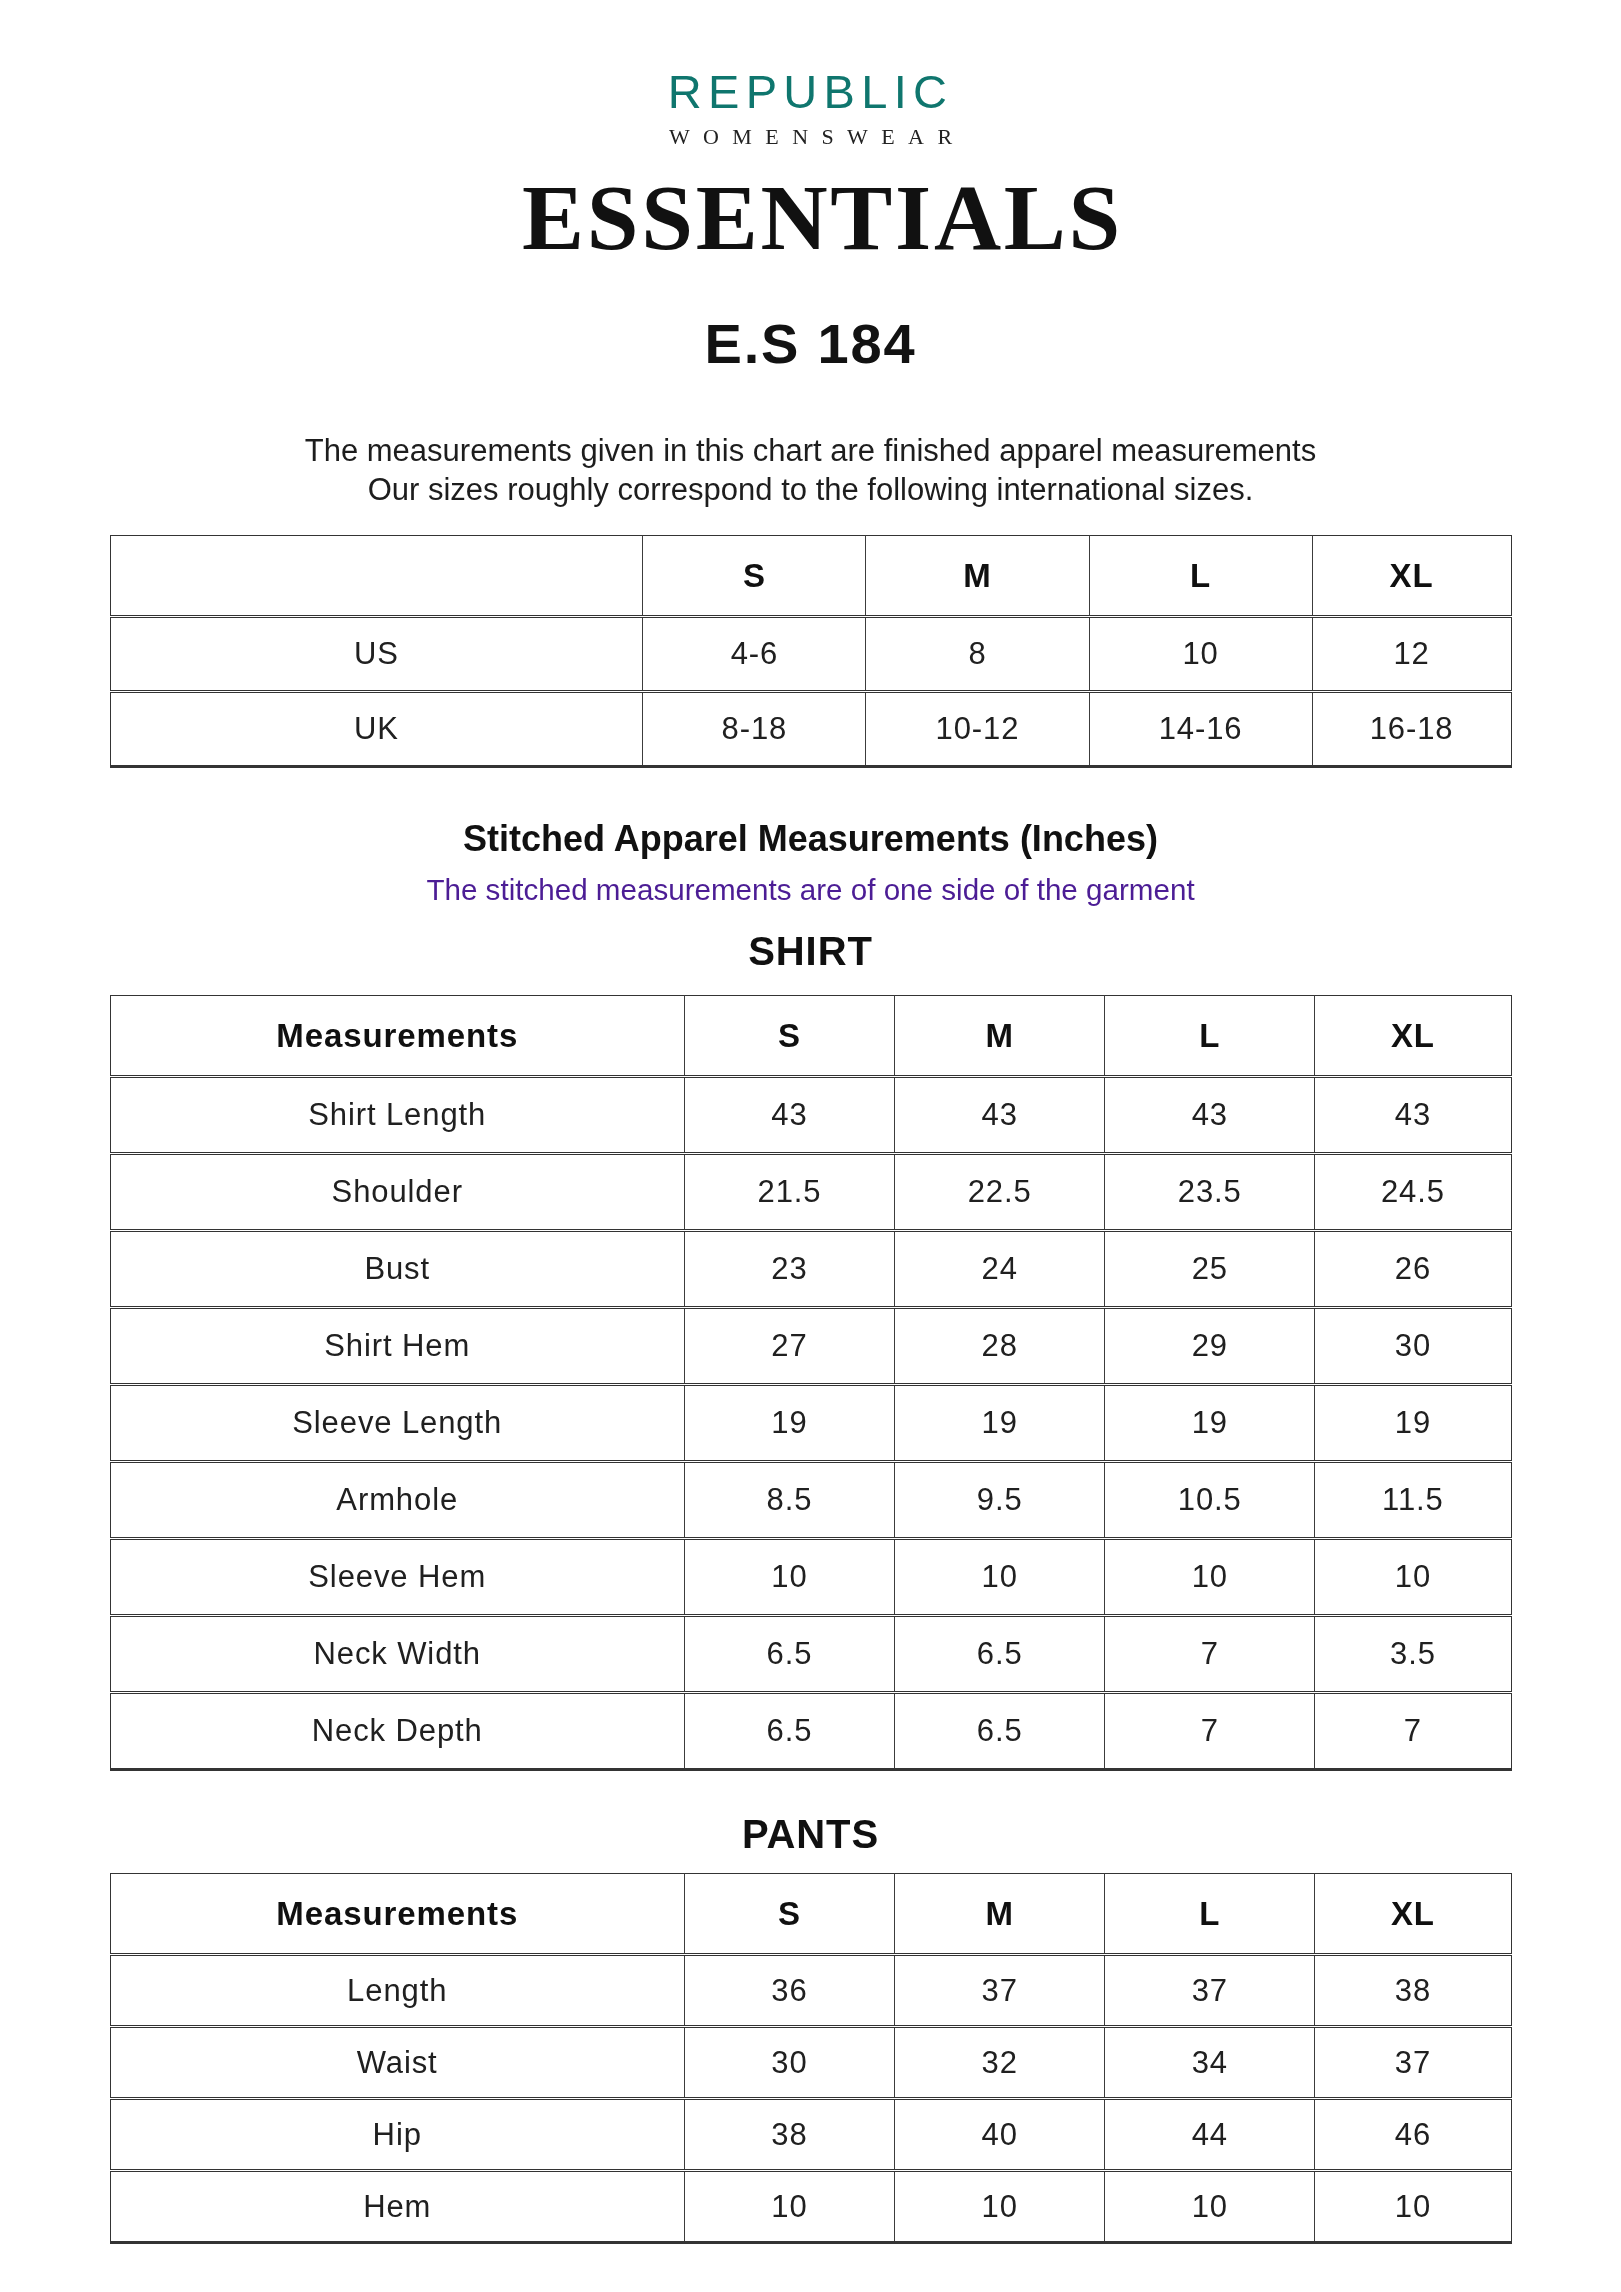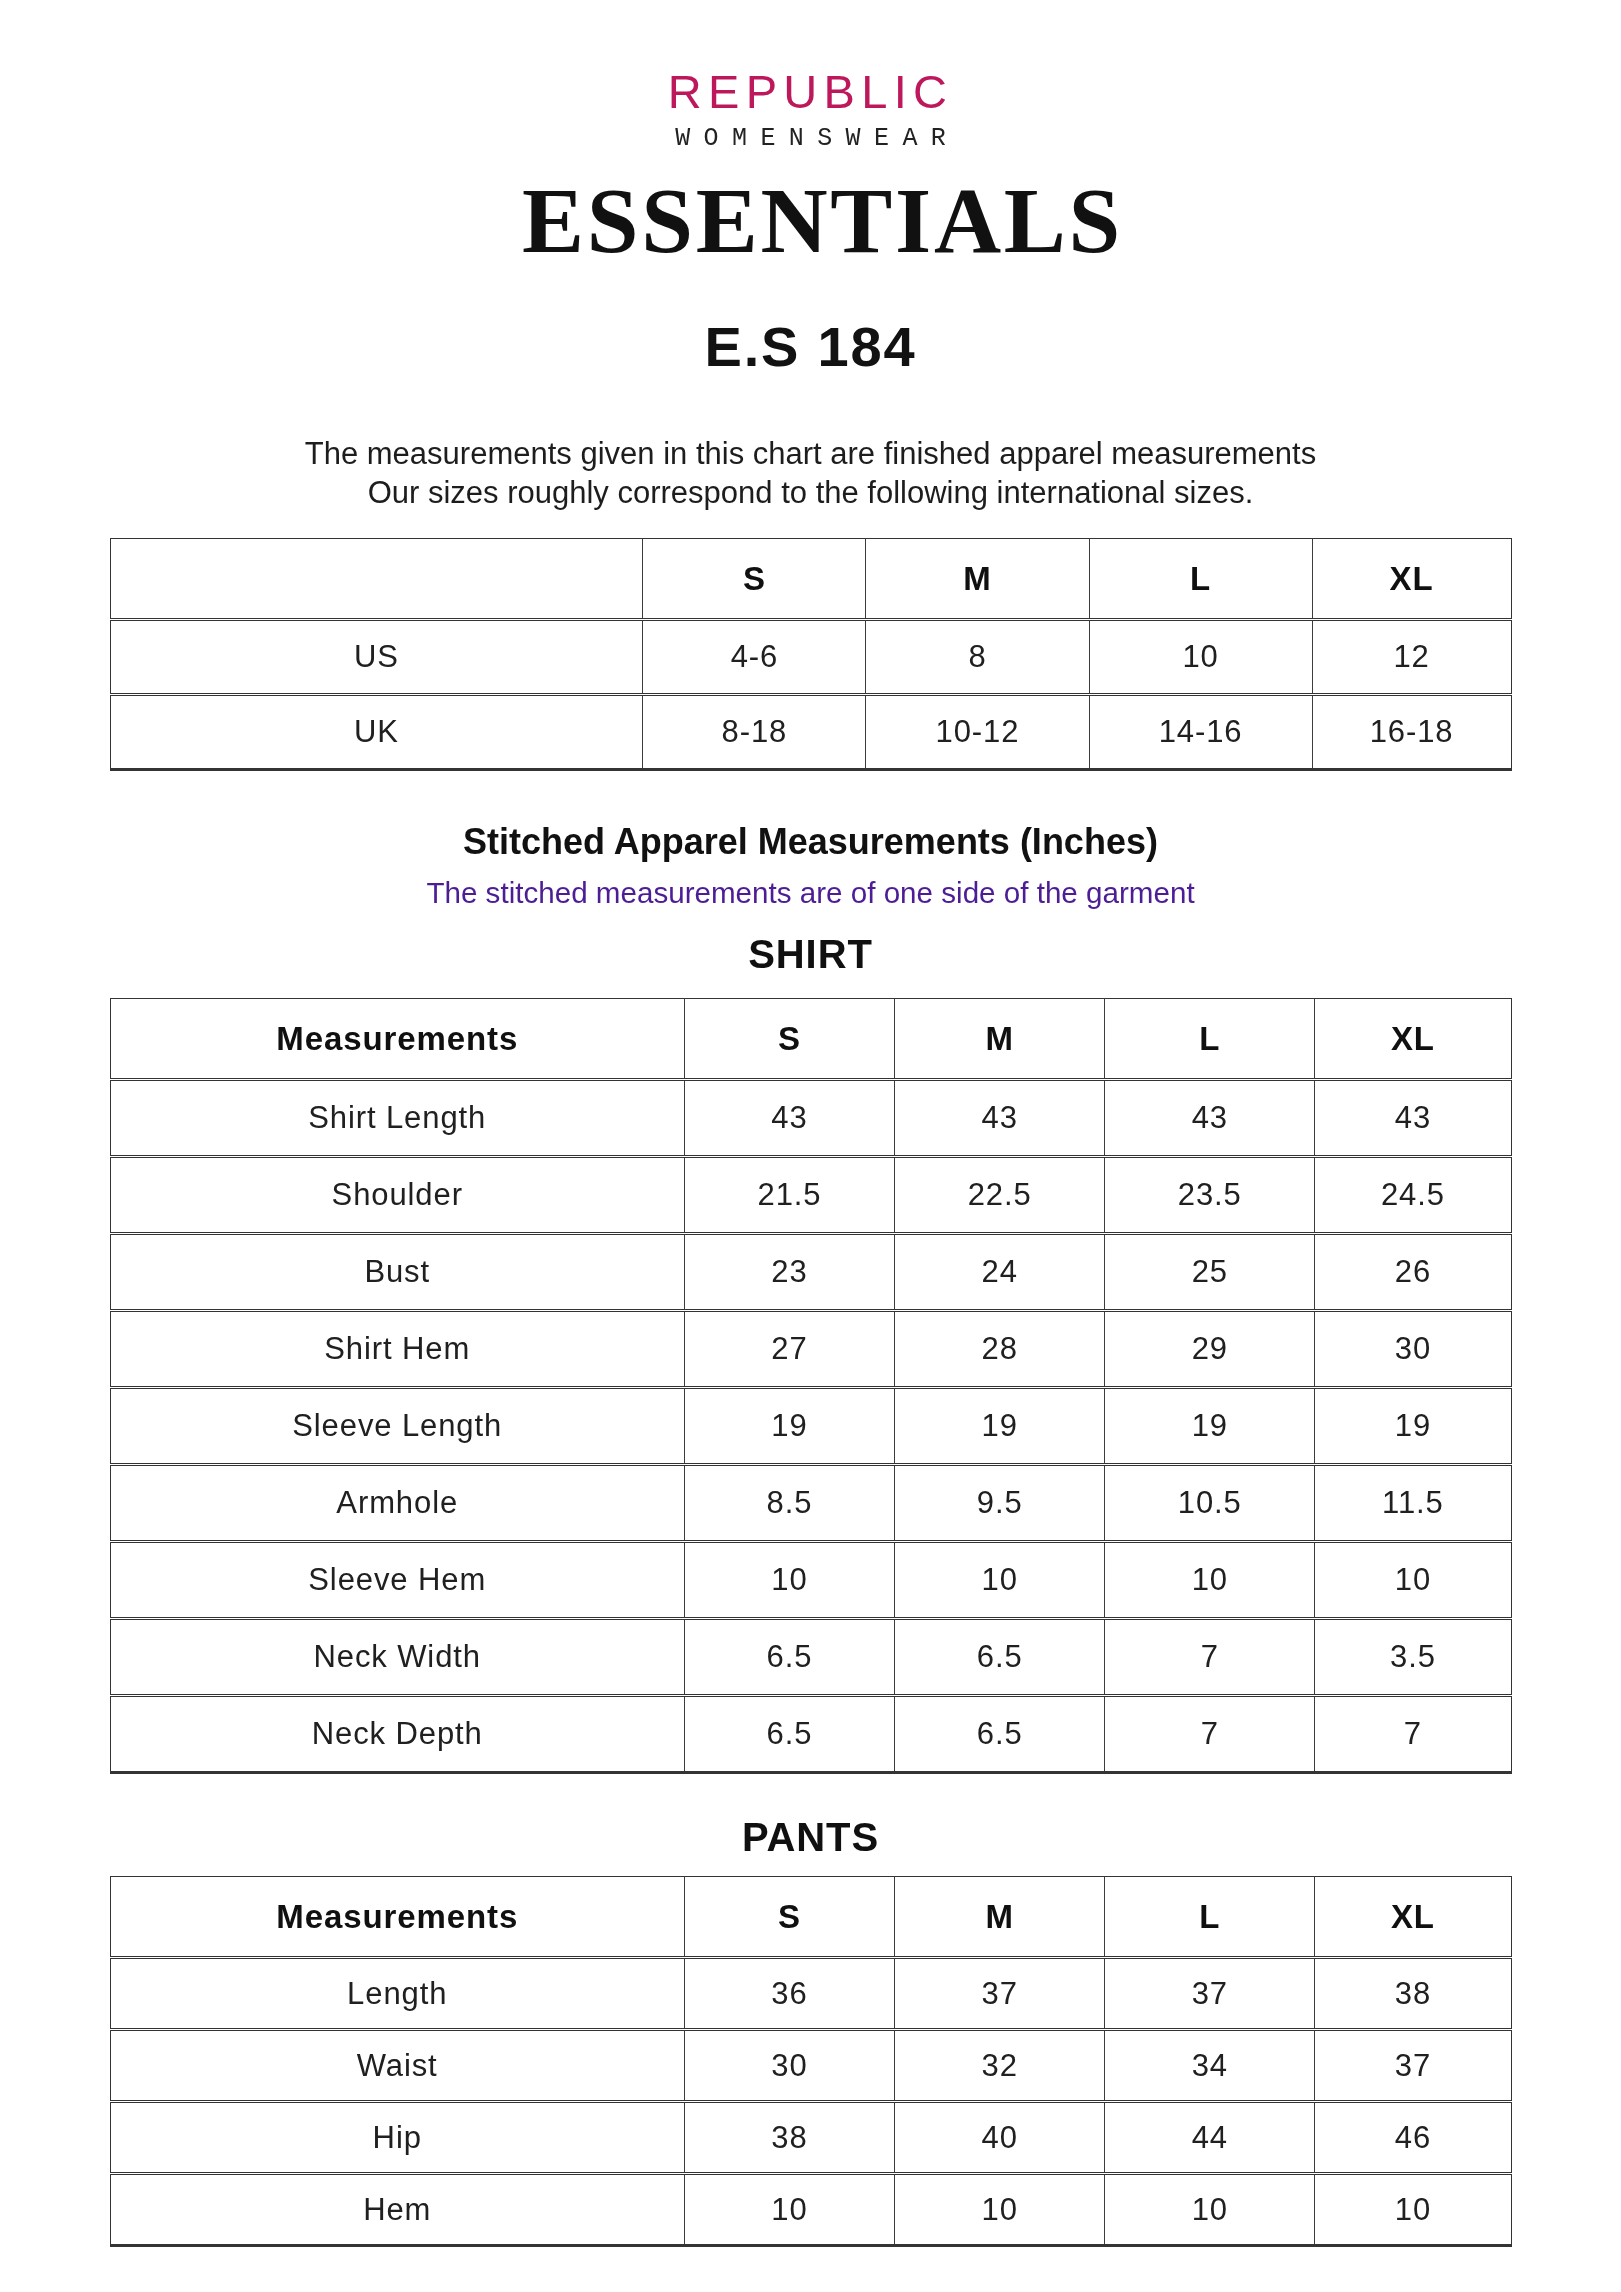--- a/index.html
+++ b/index.html
@@ -18,26 +18,26 @@
     overflow: hidden;
   }
   .center { text-align: center; }
 
   
   .brand-name {
     font-family: "Liberation Sans", sans-serif;
     font-size: 47px;
     font-weight: 400;
     letter-spacing: 6.3px;
-    color: #be185d;
+    color: #0f766e;
     line-height: 1;
   }
   .brand-subtitle {
-    font-family: Liberation Mono, monospace;
-    font-size: 25px;
+    font-family: Liberation Serif, serif;
+    font-size: 22px;
     font-weight: 400;
     letter-spacing: 13.4px;
     color: #222222;
     margin-top: 10.7px;
     line-height: 1;
     text-indent: 13.4px; 
   }
   .collection-title {
     font-family: "Liberation Serif", serif;
     font-size: 93px;

